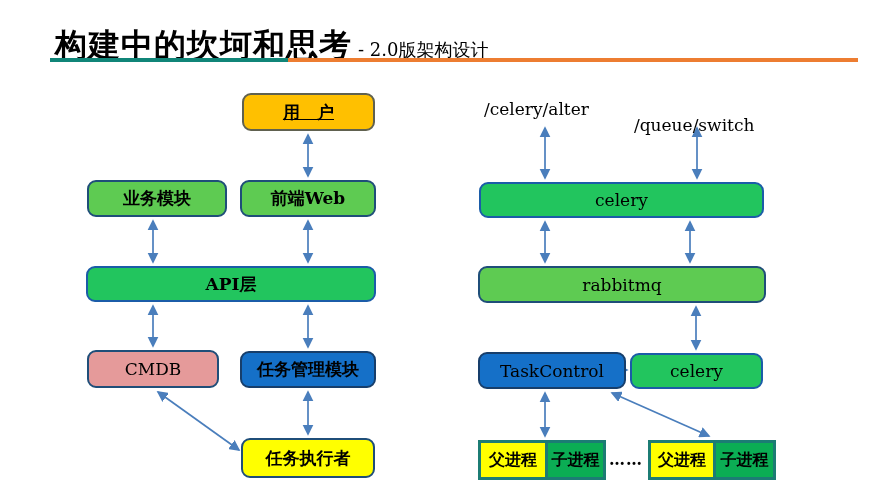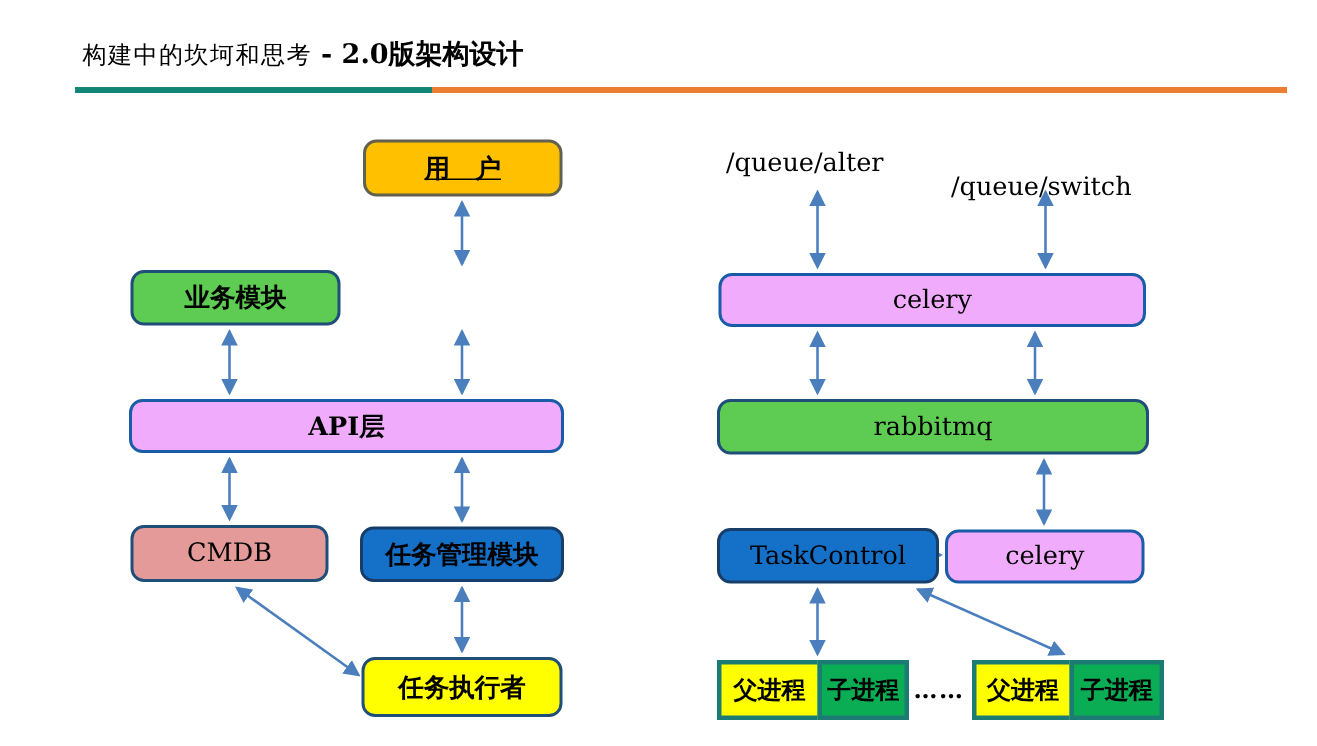--- a/index.html
+++ b/index.html
@@ -2,35 +2,35 @@
 <html><head>
 <meta charset="utf-8">
 <style>
   html,body{margin:0;padding:0;background:#fff;}
   .stage{
     position:relative;width:878px;height:497px;background:#ffffff;
     overflow:hidden;font-family:"DejaVu Serif","Liberation Serif",serif;
   }
   
   .title{position:absolute;left:55px;top:24px;white-space:nowrap;color:#000;}
-  .title-main{font-size:16px;font-weight:normal;letter-spacing:1px;}
-  .title-sub{font-size:18px;font-weight:bold;margin-left:6px;}
+  .title-main{font-size:32px;font-weight:bold;letter-spacing:1px;}
+  .title-sub{font-size:18px;font-weight:normal;margin-left:6px;}
   .rule{position:absolute;top:58px;height:4px;}
   .rule-teal{left:50px;width:238px;background:#108578;}
   .rule-orange{left:288px;width:570px;background:#ED7D31;}
   
   .box{
     position:absolute;display:flex;align-items:center;justify-content:center;
     border-radius:9px;border:2.5px solid #1F4E79;box-sizing:border-box;
     font-size:17px;color:#000;white-space:nowrap;
   }
   .zh{font-weight:bold;}
   .amber {background:#FFC000;border-color:#60614F;}
   .green {background:#5ECB52;border-color:#1F4E79;}
-  .cyan  {background:#f0abfc;border-color:#1B5CA8;}
+  .cyan  {background:#22c55e;border-color:#1B5CA8;}
   .blue  {background:#1570C8;border-color:#173E6B;}
   .rose  {background:#E59A9A;border-color:#1F4E79;}
   .yellow{background:#FFFF00;border-color:#1F4E79;}
   
   .cell{
     position:absolute;display:flex;align-items:center;justify-content:center;
     border:3px solid #1C7C74;box-sizing:border-box;border-radius:0;
     font-size:16px;font-weight:bold;color:#000;white-space:nowrap;
   }
   .cell-yellow{background:#FFFF00;}
@@ -72,26 +72,27 @@
       <line x1="690" y1="222" x2="690" y2="262"></line>
       <line x1="696" y1="307" x2="696" y2="349"></line>
       <line x1="614" y1="370" x2="627" y2="370"></line>
       <line x1="545" y1="393" x2="545" y2="436"></line>
       <line x1="612" y1="393" x2="709" y2="436"></line>
     </g>
   </svg>
 
   <div class="box amber zh" style="left:242px;top:93px;width:133px;height:38px;text-decoration:underline;">用　户</div>
   <div class="box green zh" style="left:87px;top:180px;width:140px;height:37px;">业务模块</div>
+  <div class="box green zh" style="left:240px;top:180px;width:136px;height:37px;">前端Web</div>
   <div class="box cyan zh" style="left:86px;top:266px;width:290px;height:36px;">API层</div>
   <div class="box rose" style="left:87px;top:350px;width:132px;height:38px;">CMDB</div>
   <div class="box yellow zh" style="left:241px;top:438px;width:134px;height:40px;">任务执行者</div>
   <div class="box blue zh" style="left:240px;top:351px;width:136px;height:37px;">任务管理模块</div>
 
-  <div class="freelabel" style="left:484px;top:99px;">/queue/alter</div>
+  <div class="freelabel" style="left:484px;top:99px;">/celery/alter</div>
   <div class="freelabel" style="left:634px;top:99px;margin-top:16px;">/queue/switch</div>
   <div class="box cyan" style="left:479px;top:182px;width:285px;height:36px;">celery</div>
   <div class="box green" style="left:478px;top:266px;width:288px;height:37px;">rabbitmq</div>
   <div class="box blue" style="left:478px;top:352px;width:148px;height:37px;">TaskControl</div>
   <div class="box cyan" style="left:630px;top:353px;width:133px;height:36px;">celery</div>
 
   <div class="cell cell-yellow" style="left:478px;top:440px;width:67px;height:40px;border-right:none;">父进程</div>
   <div class="cell cell-emerald" style="left:545px;top:440px;width:61px;height:40px;">子进程</div>
   <div class="dots" style="left:609px;top:450px;">……</div>
   <div class="cell cell-yellow" style="left:648px;top:440px;width:65px;height:40px;border-right:none;">父进程</div>

